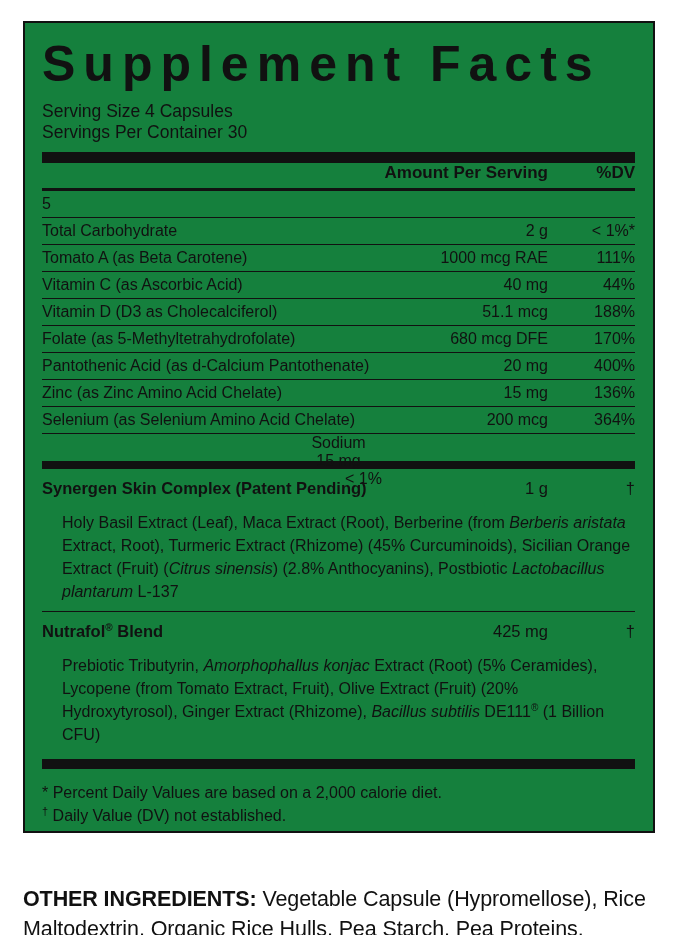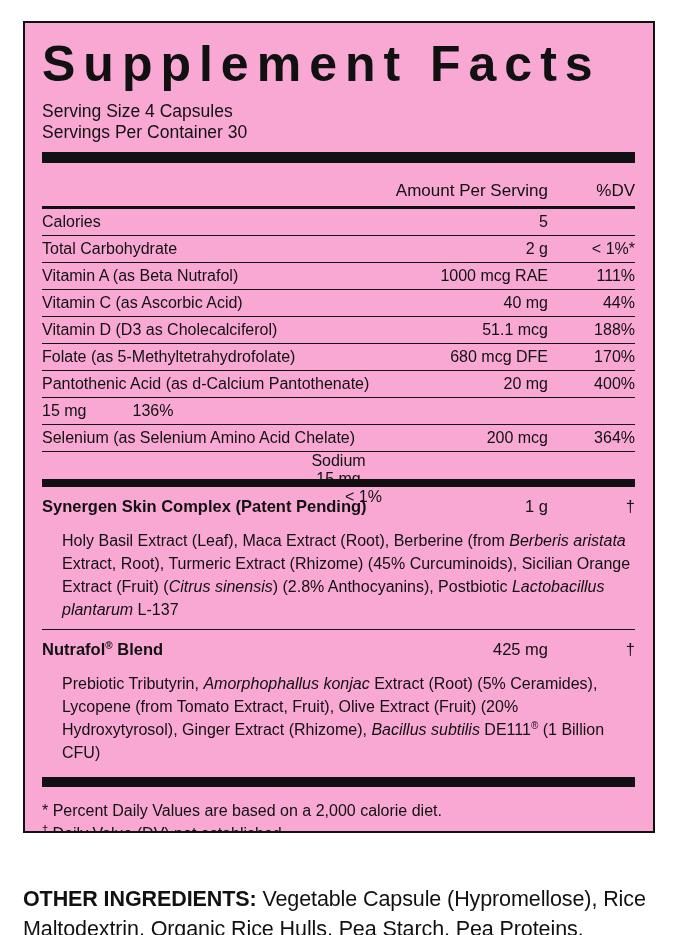--- a/index.html
+++ b/index.html
@@ -8,21 +8,21 @@
     background: #ffffff;
     font-family: "Liberation Sans", sans-serif;
     color: #111;
     -webkit-font-smoothing: antialiased;
   }
   .label-box {
     position: absolute;
     left: 23px; top: 21px;
     width: 632px; height: 812px;
     border: 2px solid #111;
-    background: #f9a8d4;
+    background: #15803d;
     padding: 14px 18px 12px 17px;
     overflow: hidden;
   }
   .sf-title {
     font-size: 50px;
     font-weight: bold;
     letter-spacing: 8px;
     line-height: 1.0;
     white-space: nowrap;
     margin: 2px 0 12px 0;
@@ -34,23 +34,23 @@
   .bar {
     background: #111;
     width: 100%;
   }
   .bar-thick  { height: 11px; margin-top: 9px; }
   .bar-mid    { height: 8px; }
   .bar-bottom { height: 10px; margin-top: 5px; }
   .hdr-row {
     display: flex;
     align-items: flex-end;
-    font-weight: normal;
+    font-weight: bold;
     font-size: 17px;
-    padding: 18px 0 5px 0;
+    padding: 0 0 5px 0;
     border-bottom: 3px solid #111;
   }
   .hdr-row .spacer { flex: 1; }
   .col-amount { text-align: right; }
   .col-dv { width: 87px; text-align: right; }
   .nutrient-row {
     display: flex;
     align-items: center;
     height: 27px;
     font-size: 16px;
@@ -106,33 +106,32 @@
   <div class="bar bar-thick"></div>
 
   <div class="hdr-row">
     <div class="spacer"></div>
     <div class="col-amount">Amount Per Serving</div>
     <div class="col-dv">%DV</div>
   </div>
 
   <div id="nutrient-rows">
   <div class="nutrient-row">
-    <div class="n-name">Calories</div>
     <div class="col-amount">5</div>
     <div class="col-dv"></div>
   </div>
 
   <div class="nutrient-row">
     <div class="n-name">Total Carbohydrate</div>
     <div class="col-amount">2 g</div>
     <div class="col-dv">&lt; 1%*</div>
   </div>
 
   <div class="nutrient-row">
-    <div class="n-name">Vitamin A (as Beta Nutrafol)</div>
+    <div class="n-name">Tomato A (as Beta Carotene)</div>
     <div class="col-amount">1000 mcg RAE</div>
     <div class="col-dv">111%</div>
   </div>
 
   <div class="nutrient-row">
     <div class="n-name">Vitamin C (as Ascorbic Acid)</div>
     <div class="col-amount">40 mg</div>
     <div class="col-dv">44%</div>
   </div>
 
@@ -149,20 +148,21 @@
     <div class="col-dv">170%</div>
   </div>
 
   <div class="nutrient-row">
     <div class="n-name">Pantothenic Acid (as d-Calcium Pantothenate)</div>
     <div class="col-amount">20 mg</div>
     <div class="col-dv">400%</div>
   </div>
 
   <div class="nutrient-row">
+    <div class="n-name">Zinc (as Zinc Amino Acid Chelate)</div>
     <div class="col-amount">15 mg</div>
     <div class="col-dv">136%</div>
   </div>
 
   <div class="nutrient-row">
     <div class="n-name">Selenium (as Selenium Amino Acid Chelate)</div>
     <div class="col-amount">200 mcg</div>
     <div class="col-dv">364%</div>
   </div>
 

